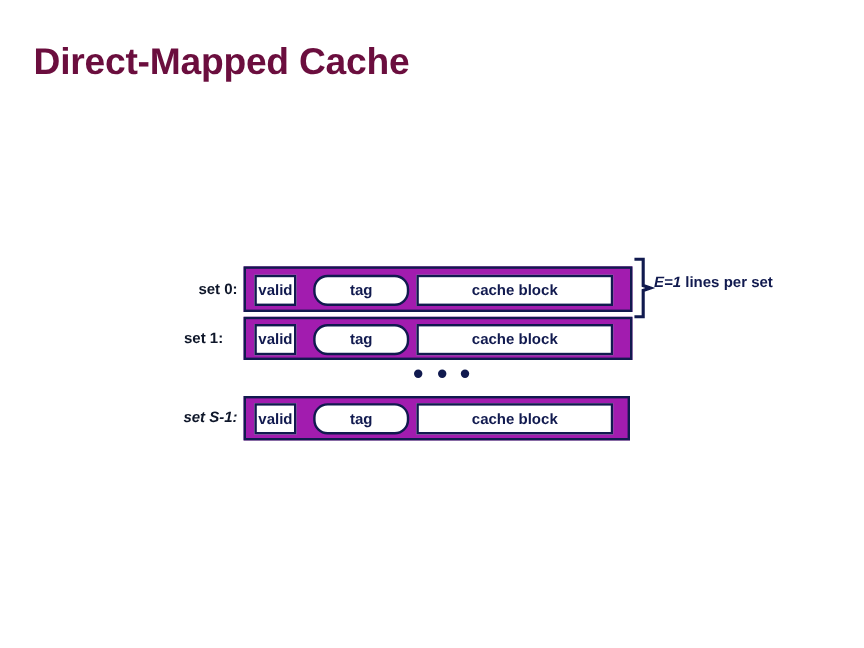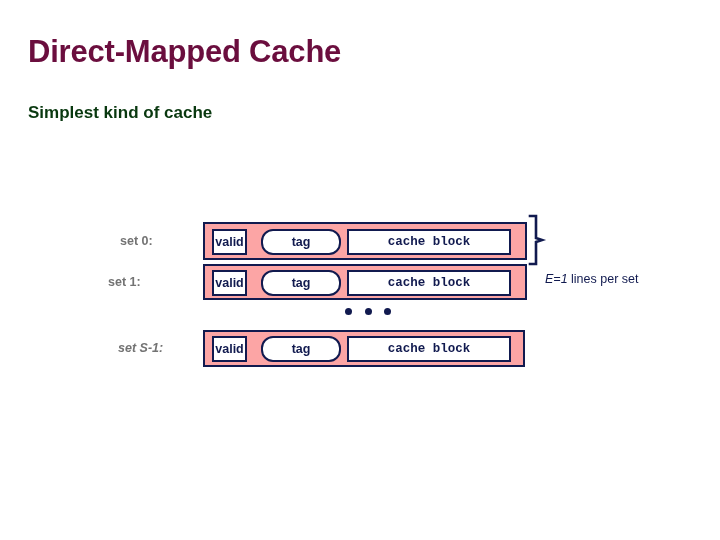--- a/index.html
+++ b/index.html
@@ -54,28 +54,29 @@
     left: 0;
     top: 0;
     width: 720px;
     height: 540px;
   }
 
   .set-label {
     position: absolute;
     font-size: 12.5px;
     font-weight: bold;
-    color: #737373;
+    color: #0f172a;
+    text-align: right;
     white-space: nowrap;
   }
 
   .cache-row {
     position: absolute;
     box-sizing: border-box;
-    background: #fca5a5;
+    background: #a21caf;
     border: 2px solid #111a4f;
     display: flex;
     align-items: center;
   }
 
   .cell {
     box-sizing: border-box;
     position: absolute;
     background: #ffffff;
     border: 2px solid #111a4f;
@@ -85,21 +86,21 @@
     font-weight: bold;
     color: #111a4f;
     line-height: 22px;
     text-align: center;
     overflow: hidden;
     white-space: nowrap;
   }
 
   .cell.valid  { width: 35px; }
   .cell.tag    { width: 80px; border-radius: 12px; }
-  .cell.block  { width: 164px; font-family: Liberation Mono, monospace; }
+  .cell.block  { width: 164px; }
 
   
   #ellipsis {
     position: absolute;
     left: 345px;
     top: 302px;
     width: 46px;
     height: 18px;
     display: flex;
     justify-content: space-between;
@@ -121,35 +122,33 @@
     width: 20px;
     height: 52px;
   }
   #brace svg { display: block; }
 
   #annotation {
     position: absolute;
     left: 545px;
     top: 228px;
     font-size: 12.5px;
-    font-weight: normal;
+    font-weight: bold;
     color: #111a4f;
     white-space: nowrap;
-    margin-top: 44px;
   }
   #annotation .em { font-style: italic; }
 </style>
 </head>
 <body>
 
 <div id="slide">
 
   <div id="title">Direct-Mapped Cache</div>
 
-  <div class="bullet" id="bullet-0">Simplest kind of cache</div>
 
 
   <div id="diagram">
 
     <div class="set-label" style="left: 120px; top: 234px; width: 78px;">set 0:</div>
 
     <div class="cache-row" style="left: 203px; top: 222px; width: 324px; height: 38px;">
       <div class="cell valid" style="left: 7px;">valid</div>
       <div class="cell tag" style="left: 56px;">tag</div>
       <div class="cell block" style="left: 142px;">cache block</div>

